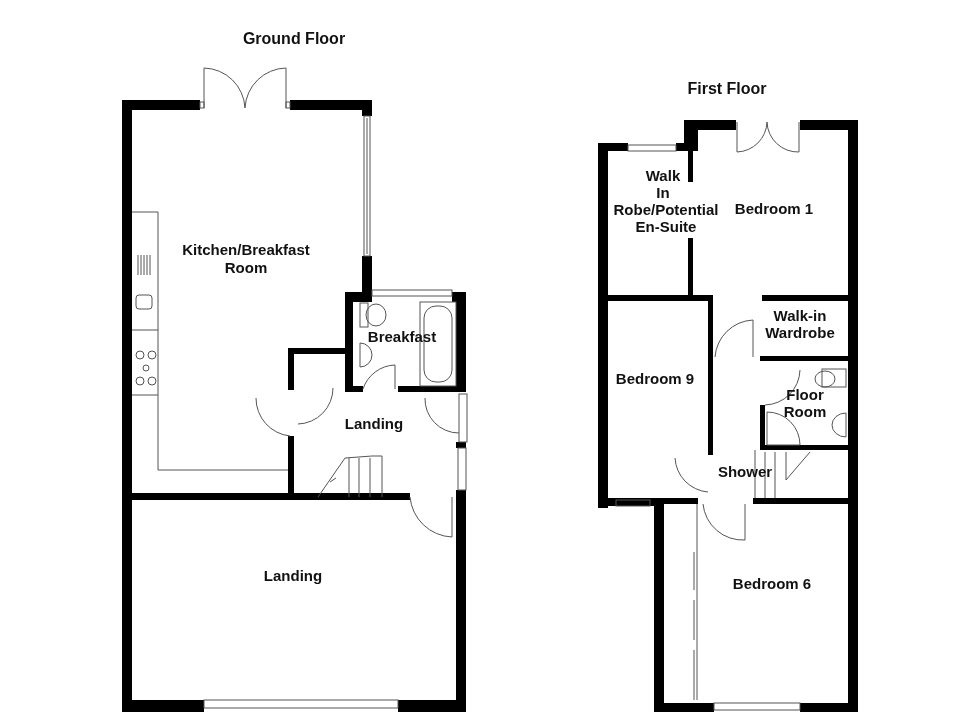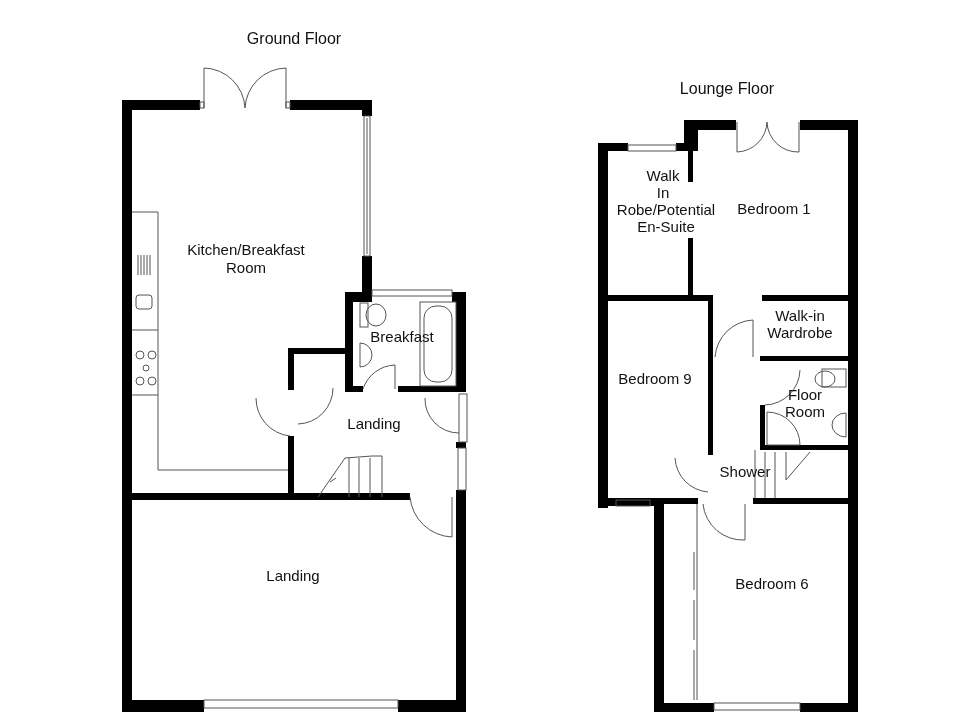--- a/index.html
+++ b/index.html
@@ -1,20 +1,20 @@
 <!DOCTYPE html>
 <html><head>
 <meta charset="utf-8">
 <style>
   html,body{margin:0;padding:0;background:#ffffff;}
   body{width:980px;height:712px;position:relative;overflow:hidden;font-family:"Liberation Sans",sans-serif;}
   svg{position:absolute;left:0;top:0;}
   .wall{fill:#000000;}
   .thin{fill:none;stroke:#555555;stroke-width:1;}
-  .lbl{position:absolute;font-family:"Liberation Sans",sans-serif;font-weight:normal;color:#111111;text-align:right;line-height:17px;font-size:15px;white-space:nowrap;transform:translate(-50%,-50%);}
+  .lbl{position:absolute;font-family:"Liberation Sans",sans-serif;font-weight:bold;color:#111111;text-align:right;line-height:17px;font-size:15px;white-space:nowrap;transform:translate(-50%,-50%);}
   .title{font-size:16px;}
 </style>
 </head>
 <body>
 
 <svg width="980" height="712" viewBox="0 0 980 712">
 
   <g>
 
     <rect class="wall" x="122" y="100" width="10" height="612"></rect>
@@ -147,21 +147,21 @@
   </g>
 </svg>
 
 <div class="lbl title" style="left:294px;top:38px">Ground Floor</div>
 <div class="lbl" style="left:246px;top:249px">Kitchen/Breakfast</div>
 <div class="lbl" style="left:246px;top:267px">Room</div>
 <div class="lbl" style="left:402px;top:336px">Breakfast</div>
 <div class="lbl" style="left:374px;top:423px">Landing</div>
 <div class="lbl" style="left:293px;top:575px">Landing</div>
 
-<div class="lbl title" style="left:727px;top:88px">Lounge Floor</div>
+<div class="lbl title" style="left:727px;top:88px">First Floor</div>
 <div class="lbl" style="left:663px;top:175px">Walk</div>
 <div class="lbl" style="left:663px;top:192px">In</div>
 <div class="lbl" style="left:666px;top:209px">Robe/Potential</div>
 <div class="lbl" style="left:666px;top:226px">En-Suite</div>
 <div class="lbl" style="left:774px;top:208px">Bedroom 1</div>
 <div class="lbl" style="left:800px;top:315px">Walk-in</div>
 <div class="lbl" style="left:800px;top:332px">Wardrobe</div>
 <div class="lbl" style="left:655px;top:378px">Bedroom 9</div>
 <div class="lbl" style="left:805px;top:394px">Floor</div>
 <div class="lbl" style="left:805px;top:411px">Room</div>

